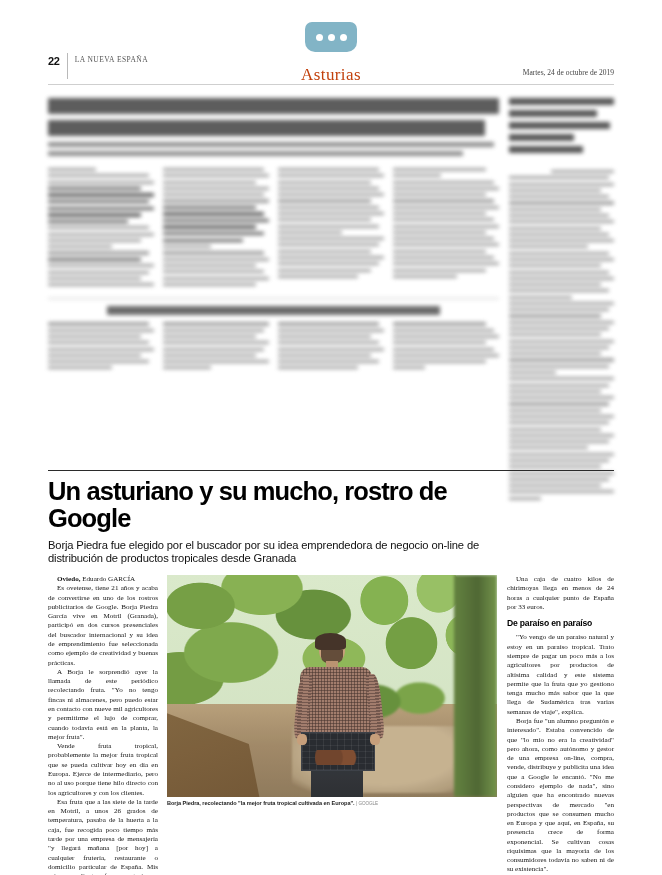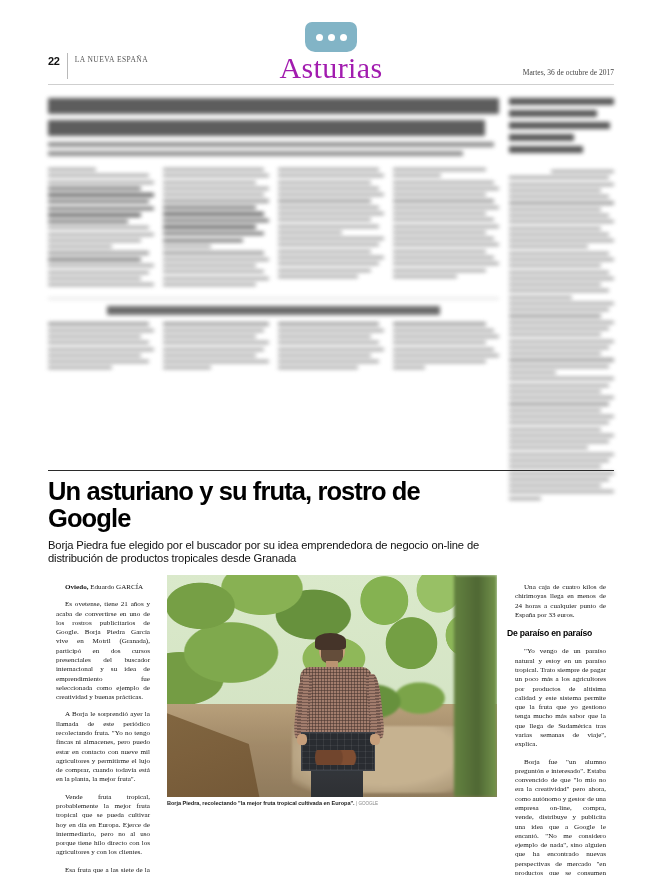--- a/index.html
+++ b/index.html
@@ -27,21 +27,21 @@
   .mast-row {
     position:absolute; left:48px; right:48px; top:55px;
     display:flex; align-items:flex-end; justify-content:space-between;
   }
   .mast-left { display:flex; align-items:baseline; }
   .page-num { font-family:"Liberation Sans", sans-serif; font-weight:bold; font-size:11px; color:#111; letter-spacing:-0.3px; }
   .pn-divider { width:1px; height:26px; background:#b9b9b9; margin:0 7px; align-self:flex-start; position:relative; top:-2px;}
   .paper-name { font-family:"Liberation Serif", serif; font-size:7.5px; letter-spacing:0.45px; color:#555; position:relative; top:-3px; }
   .section-title {
     position:absolute; left:50%; transform:translateX(-50%);
-    font-family:"Liberation Serif", serif; font-size:30px; color:#a21caf;
+    font-family:"Liberation Serif", serif; font-size:17px; color:#c2410c;
     letter-spacing:0.4px; bottom:-4px; white-space:nowrap;
   }
   .mast-date { font-family:"Liberation Serif", serif; font-size:7.5px; color:#444; white-space:nowrap; position:relative; top:-4px;}
   .mast-rule { position:absolute; left:48px; right:48px; top:84px; height:1px; background:#cfcfcf; }
 
   
   .top-article { position:relative; padding:0 48px; margin-top:6px; filter: blur(2.1px); opacity:0.82; }
   .ta-grid { display:flex; gap:10px; }
   .ta-main { width:452px; }
   .ta-side { width:118px; }
@@ -84,21 +84,21 @@
     font-size:11.2px; line-height:1.23; color:#111;
     width:450px; margin-bottom:9px; letter-spacing:-0.15px;
   }
 
   .body-grid { display:flex; gap:10px; }
   .left-block { width:450px; }
   .right-rail { width:118px; }
 
   .col { font-family:"Liberation Serif", serif; font-size:7.1px; line-height:1.31;
          text-align:justify; color:#141414; hyphens:auto; }
-  .col p { margin:8px; text-indent:9px; }
+  .col p { margin:0; text-indent:9px; }
   .col p.first { text-indent:9px; }
   .byline { font-weight:bold; }
 
   .lead-cols { display:flex; gap:9px; }
   .lead-col { width:110px; }
 
   .photo-wrap { width:330px; position:relative; }
   .photo {
     width:330px; height:222px; position:relative; overflow:hidden;
     background:#8fae5c;
@@ -215,21 +215,21 @@
       <i></i>
       <i></i>
     </div>
     <div class="mast-row">
       <div class="mast-left">
         <span class="page-num">22</span>
         <span class="pn-divider"></span>
         <span class="paper-name">LA NUEVA ESPAÑA</span>
       </div>
       <div class="section-title">Asturias</div>
-      <div class="mast-date">Martes, 36 de octubre de 2017</div>
+      <div class="mast-date">Martes, 24 de octubre de 2019</div>
     </div>
     <div class="mast-rule"></div>
   </div>
 
   <div class="top-article">
     <div class="ta-grid">
       <div class="ta-main">
         <div class="blur-head-line w1"></div>
         <div class="blur-head-line w2"></div>
         <div class="blur-sub s1"></div>
@@ -428,21 +428,21 @@
         <div class="bl s100"></div>
           <div class="bl s30"></div>
       </div>
     </div>
   </div>
 
   <div class="main-divider"></div>
 
   <div class="main-article">
 
-    <h1 class="headline">Un asturiano y su fruta, rostro de Google</h1>
+    <h1 class="headline">Un asturiano y su mucho, rostro de Google</h1>
     <div class="subhead">Borja Piedra fue elegido por el buscador por su idea emprendedora de negocio on-line de distribución de productos tropicales desde Granada</div>
 
     <div class="body-grid">
       <div class="left-block">
 
         <div class="lead-cols">
           <div class="lead-col col">
             <p class="first"><span class="byline">Oviedo,</span> <span>Eduardo GARCÍA</span></p>
             <p>Es ovetense, tiene 21 años y acaba de convertirse en uno de los rostros publicitarios de Google. Borja Piedra García vive en Motril (Granada), participó en dos cursos presenciales del buscador internacional y su idea de emprendimiento fue seleccionada como ejemplo de creatividad y buenas prácticas.</p>
             <p>A Borja le sorprendió ayer la llamada de este periódico recolectando fruta. "Yo no tengo fincas ni almacenes, pero puedo estar en contacto con nueve mil agricultores y permitirme el lujo de comprar, cuando todavía está en la planta, la mejor fruta".</p>

